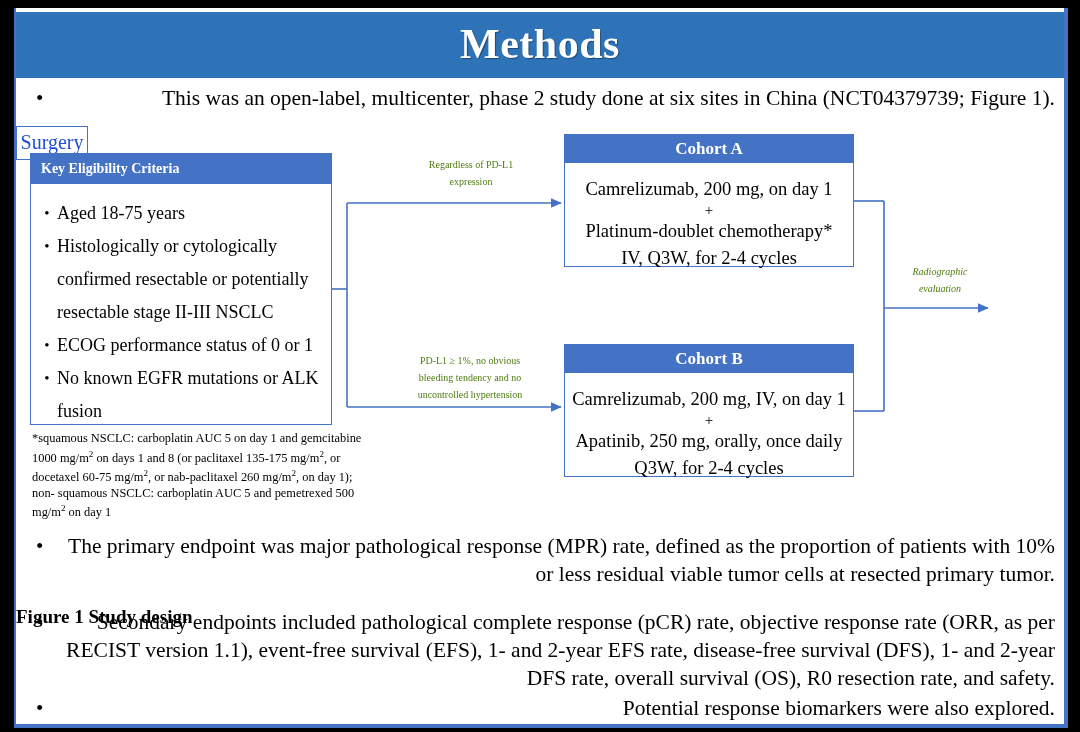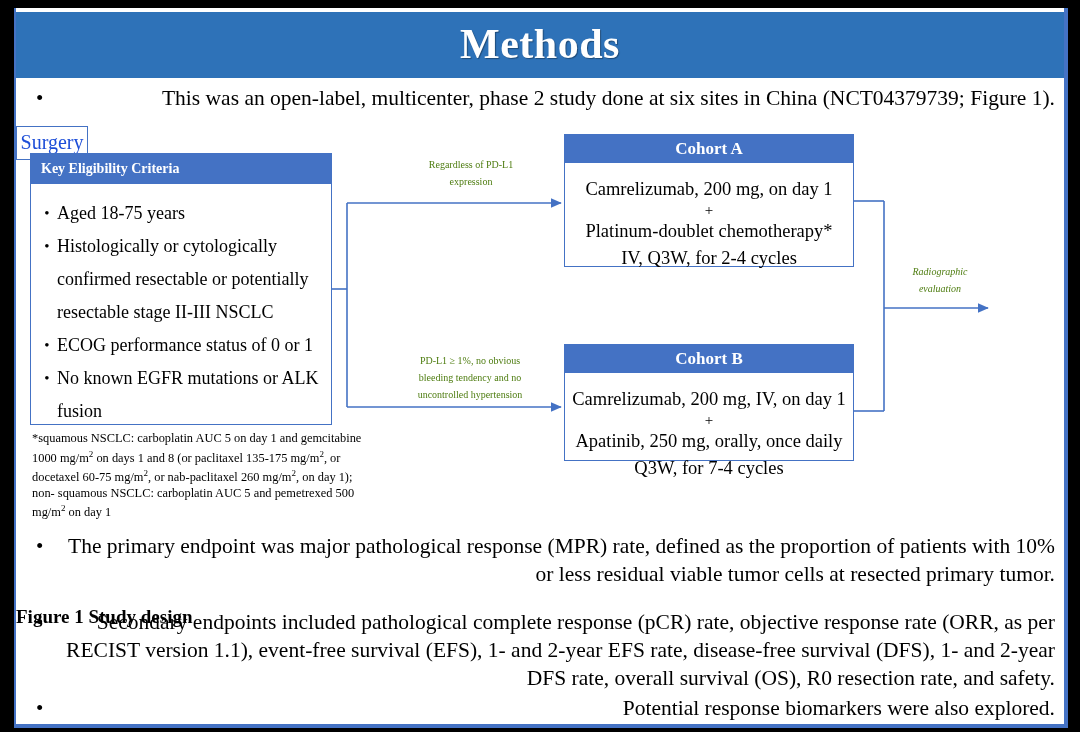--- a/index.html
+++ b/index.html
@@ -145,21 +145,21 @@
   #cohort-a-box {
     left: 548px;
     top: 8px;
     width: 290px;
     height: 133px;
   }
   #cohort-b-box {
     left: 548px;
     top: 218px;
     width: 290px;
-    height: 117px;
+    height: 133px;
   }
   .cohort-line {
     text-align: center;
     font-size: 18.5px;
     line-height: 27px;
     color: #000;
   }
   .cohort-plus {
     text-align: center;
     font-size: 15px;
@@ -300,21 +300,21 @@
         <div class="cohort-line">IV, Q3W, for 2-4 cycles</div>
       </div>
     </div>
 
     <div class="flow-box" id="cohort-b-box">
       <div class="flow-box-header">Cohort B</div>
       <div class="flow-box-body">
         <div class="cohort-line">Camrelizumab, 200 mg, IV, on day 1</div>
         <div class="cohort-plus">+</div>
         <div class="cohort-line">Apatinib, 250 mg, orally, once daily</div>
-        <div class="cohort-line">Q3W, for 7-4 cycles</div>
+        <div class="cohort-line">Q3W, for 2-4 cycles</div>
       </div>
     </div>
 
     <div id="surgery-box">
       <div id="surgery-label">Surgery</div>
     </div>
 
     <div class="annot" id="annot-top">
       <div>Regardless  of PD-L1</div>
       <div>expression</div>

